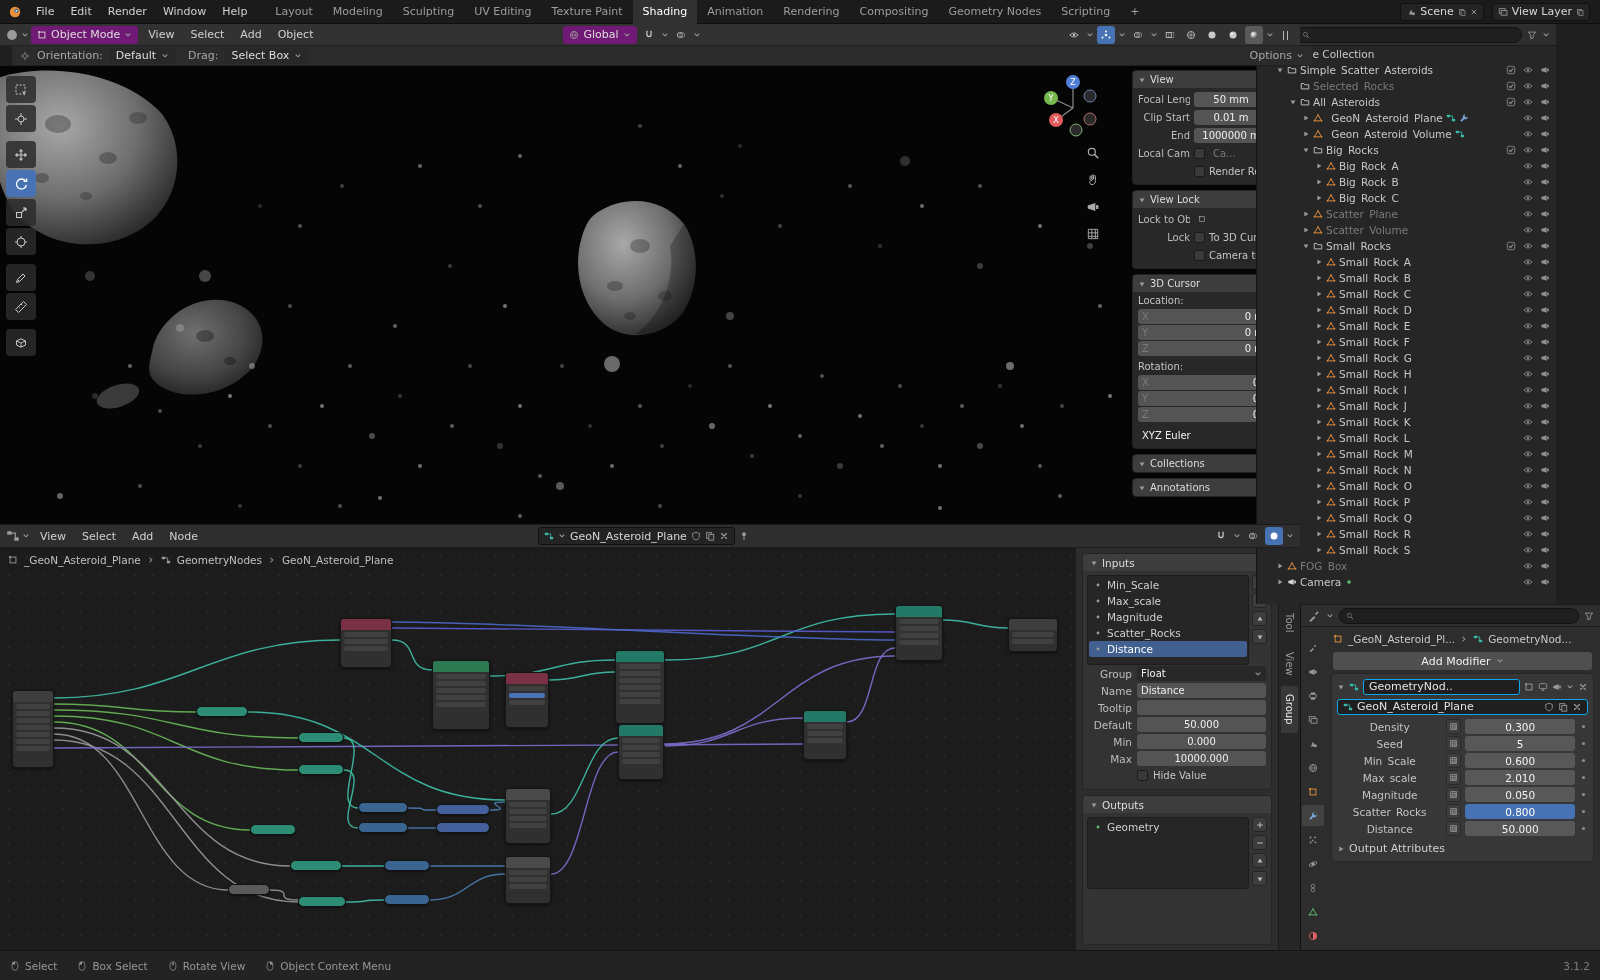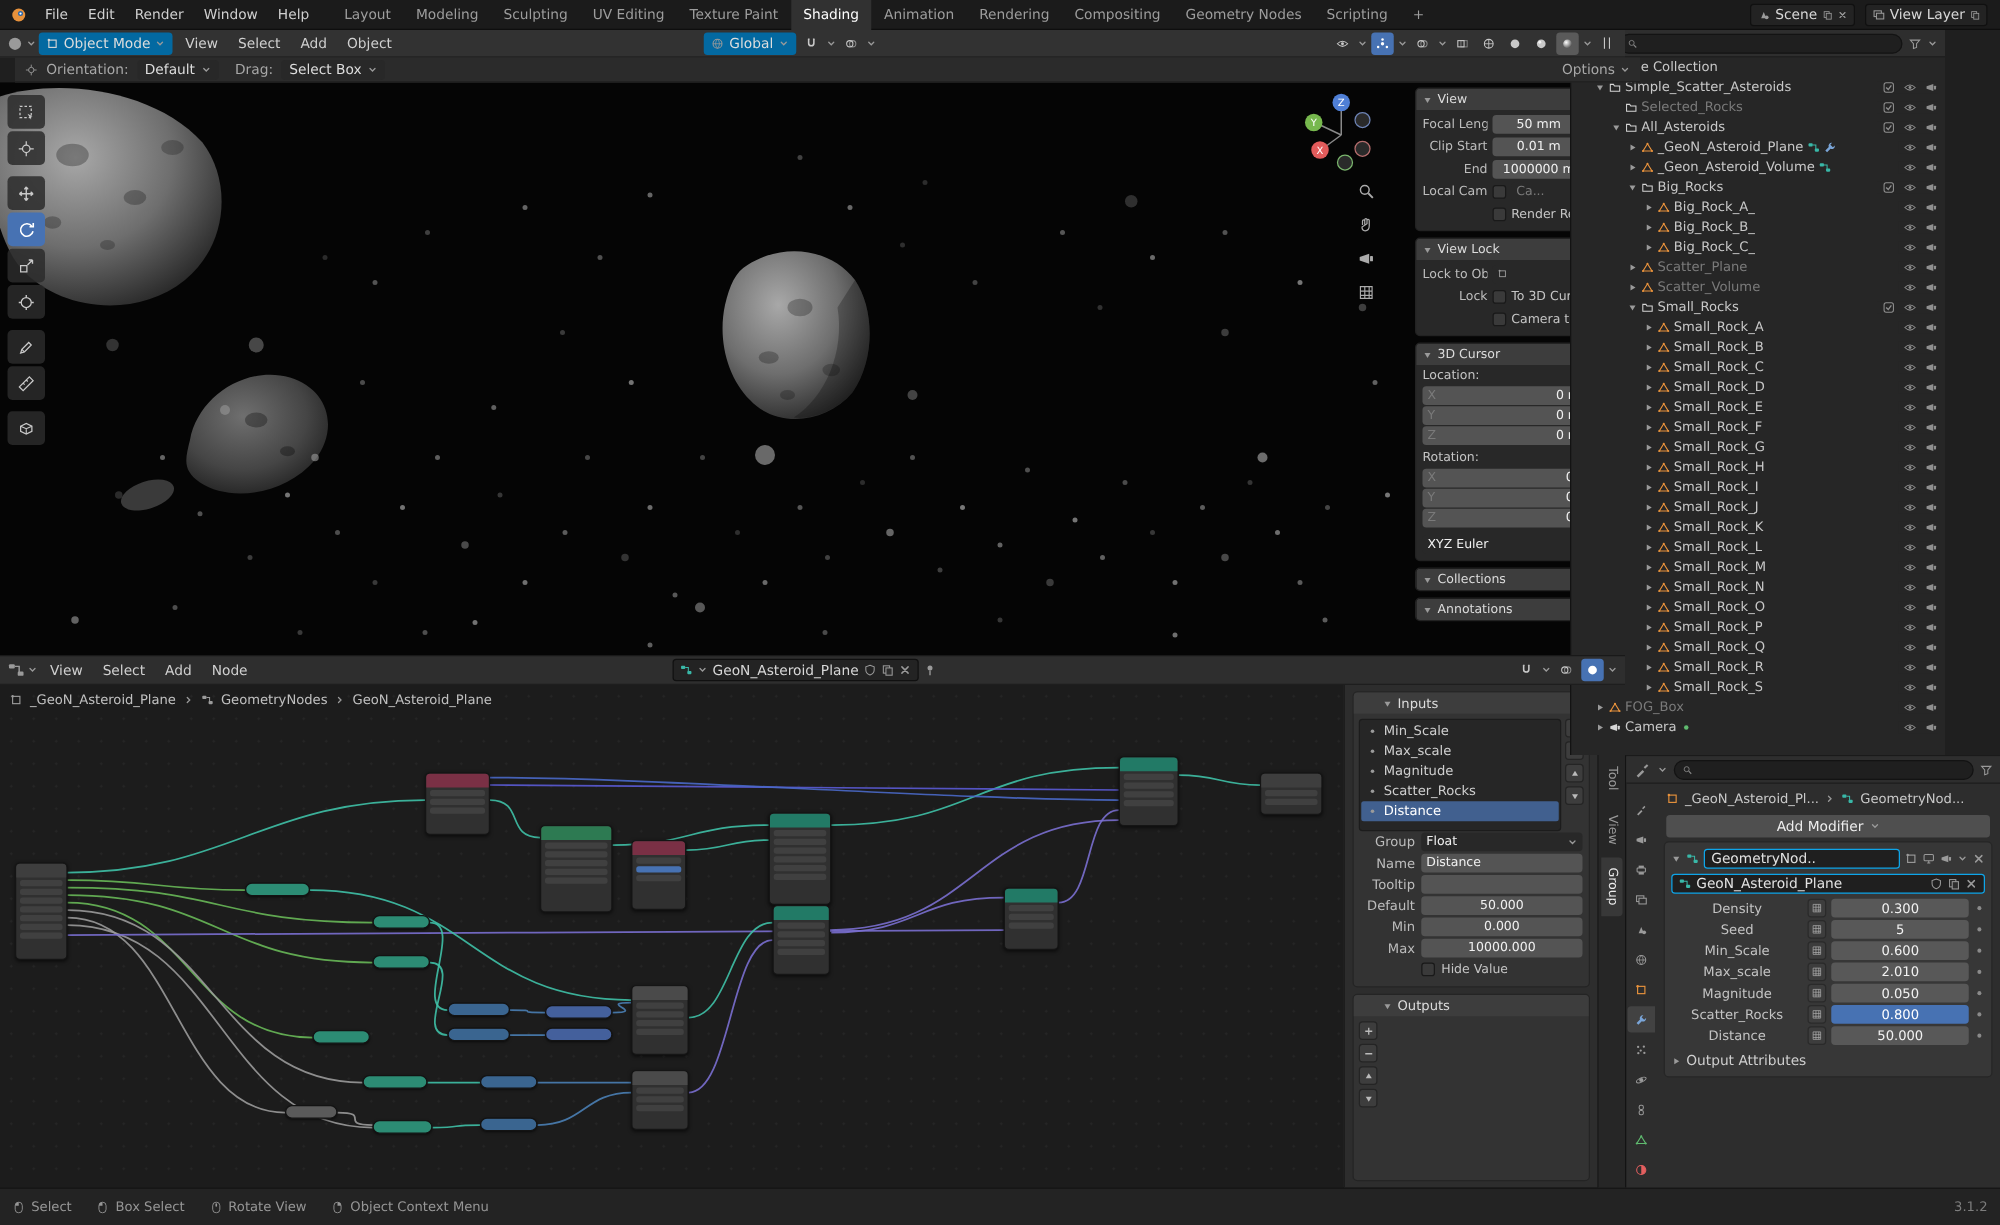--- a/index.html
+++ b/index.html
@@ -14,21 +14,21 @@
   #topbar{position:absolute;left:0;top:0;width:1600px;height:24px;background:#1b1b1b;display:flex;align-items:center;border-bottom:1px solid #0e0e0e;z-index:30}
   .menu{padding:0 8px;height:24px;display:flex;align-items:center;color:#d0d0d0}
   #workspaces{display:flex;margin-left:10px;height:24px}
   .ws{padding:0 10px;height:24px;display:flex;align-items:center;color:#9d9d9d;white-space:nowrap}
   .ws.active{background:#313131;color:#fff}
   .tb-right{margin-left:auto;display:flex;align-items:center;gap:8px;padding-right:10px}
   .idsel{display:flex;align-items:center;gap:4px;background:#232323;border:1px solid #101010;border-radius:3px;height:18px;padding:0 5px;color:#d8d8d8}
   
   #vp-header{position:absolute;left:0;top:24px;width:1300px;height:22px;background:#323232;display:flex;align-items:center;gap:2px;border-bottom:1px solid #222;padding:0 5px;z-index:20}
   .hbtn{display:flex;align-items:center;gap:4px;padding:0 6px;height:18px;border-radius:3px;color:#ddd;white-space:nowrap}
-  .hbtn.dd{background:#0369a1}
+  .hbtn.dd{background:#701a75}
   .hdr-center{display:flex;align-items:center;gap:3px;margin-left:240px}
   .hdr-right{margin-left:auto;display:flex;align-items:center;gap:3px}
   .mini{width:18px;height:18px;border-radius:3px;display:flex;align-items:center;justify-content:center;color:#c9c9c9}
   .mini.on{background:#4772b3;color:#fff}
   .mini.sel{background:#5a5a5a;color:#fff}
   #vp-tools{position:absolute;left:12px;top:46px;width:1300px;height:20px;background:#2b2b2b;border-bottom:1px solid #1f1f1f;display:flex;align-items:center;padding:0 8px;gap:7px;color:#a8a8a8;z-index:20}
   .dd2{background:#282828;border-radius:3px;height:16px;display:flex;align-items:center;gap:5px;padding:0 6px;color:#ddd}
   
   #viewport{position:absolute;left:0;top:66px;width:1278px;height:458px;background:#060606;overflow:hidden}
   #vp-toolbar{position:absolute;left:6px;top:10px;width:30px;display:flex;flex-direction:column;gap:2px;z-index:5}
@@ -58,21 +58,21 @@
   #ne-area{position:absolute;left:0;top:548px;width:1278px;height:402px;background:#1c1c1c;background-image:radial-gradient(#262626 1px,transparent 1px);background-size:18px 18px;overflow:hidden}
   #ne-wires{position:absolute;left:0;top:0}
   .node{position:absolute;background:#303030;border:1px solid #151515;border-radius:4px;box-shadow:0 1px 3px rgba(0,0,0,.55)}
   .nh{height:11px;border-radius:3px 3px 0 0}
   .nrow{height:5px;background:#404040;border-radius:2px;margin:2px 3px}
   .nrow.hl{background:#4772b3}
   .pill{position:absolute;height:11px;border-radius:6px;border:1px solid #131313;box-shadow:0 1px 2px rgba(0,0,0,.5)}
   #ne-crumb{position:absolute;left:8px;top:6px;display:flex;gap:6px;align-items:center;color:#c0c0c0;font-size:10.5px;z-index:4}
   #ne-sidebar{position:absolute;right:0;top:0;width:203px;height:402px;background:#2d2d2d;border-left:1px solid #1d1d1d;padding:5px 6px;display:flex;flex-direction:column;gap:5px;overflow:hidden;z-index:5}
   .sb-panel{background:#333;border:1px solid #242424;border-radius:4px;padding:0 0 5px}
-  .sb-head{height:17px;display:flex;align-items:center;gap:4px;padding:0 23px;background:#3d3d3d;border-radius:3px 3px 0 0;color:#dcdcdc;font-size:10.5px}
+  .sb-head{height:17px;display:flex;align-items:center;gap:4px;padding:0 7px;background:#3d3d3d;border-radius:3px 3px 0 0;color:#dcdcdc;font-size:10.5px}
   .listwrap{display:flex;gap:3px;padding:4px 4px 0}
   .nlist{flex:1;background:#262626;border:1px solid #1c1c1c;border-radius:3px;display:flex;flex-direction:column;padding:1px;overflow:hidden}
   .nitem{height:16px;display:flex;align-items:center;gap:5px;padding:0 5px;border-radius:2px;color:#cfcfcf;font-size:10.5px}
   .nitem.sel{background:#41608f;color:#fff}
   .btncol{display:flex;flex-direction:column;gap:3px}
   .sq{width:15px;height:15px;background:#3d3d3d;border:1px solid #242424;border-radius:3px;display:flex;align-items:center;justify-content:center;color:#bbb;font-size:9px}
   .srow{display:flex;align-items:center;height:17px;gap:5px;padding:0 5px}
   .slbl{flex:0 0 44px;text-align:right;color:#bdbdbd;font-size:10.5px}
   
   #outliner{position:absolute;left:1256px;top:24px;width:300px;height:580px;background:#262626;border-left:1px solid #131313;overflow:hidden;z-index:10}
@@ -1166,20 +1166,30 @@
       <div class="sb-panel" style="flex:1">
         <div class="sb-head">
           <span class="ic ic8 c-gray">
               <svg viewBox="0 0 10 10">
                 <path d="M2 3h6L5 8z" fill="currentColor"></path>
               </svg>
             </span>
           <span>Outputs</span>
         </div>
         <div class="listwrap">
+          <div class="nlist" id="outputs-list" style="height:72px">
+              <div class="nitem">
+                <span class="ic ic8 c-green">
+                  <svg viewBox="0 0 10 10">
+                    <circle cx="5" cy="5" r="1.8" fill="currentColor"></circle>
+                  </svg>
+                </span>
+                <span>Geometry</span>
+              </div>
+            </div>
           <div class="btncol">
             <div class="sq">
                 <span class="ic ic8">
                   <svg viewBox="0 0 10 10">
                     <path d="M5 1.5v7M1.5 5h7" stroke="currentColor" stroke-width="1.3"></path>
                   </svg>
                 </span>
               </div>
             <div class="sq">
                 <span class="ic ic8">

